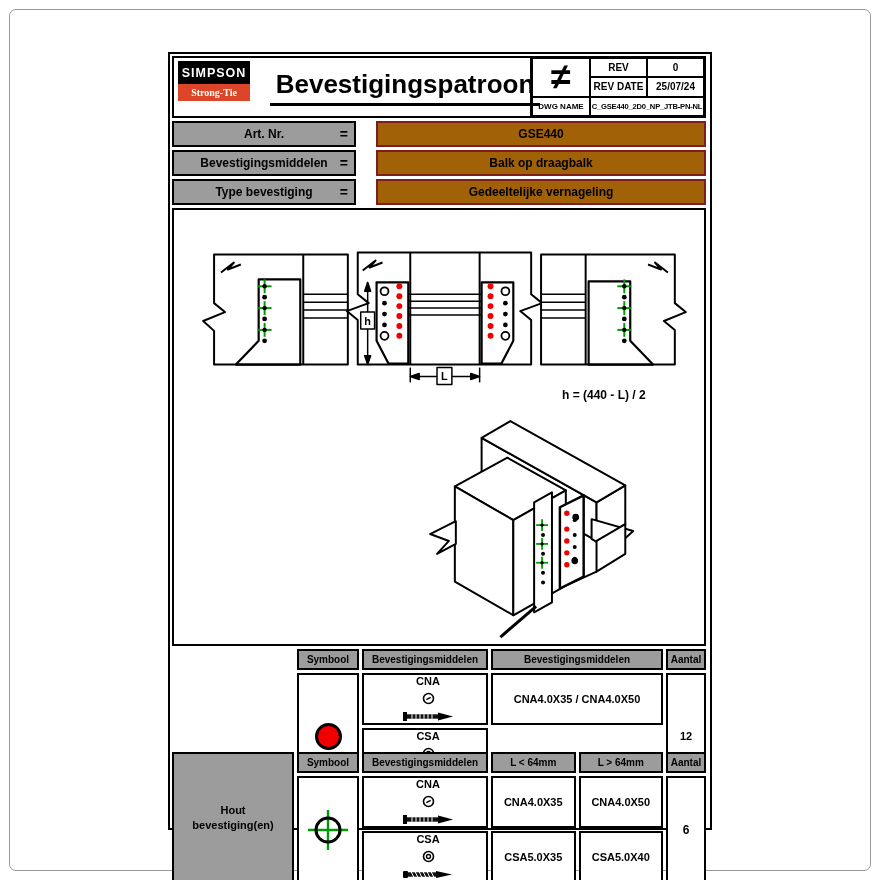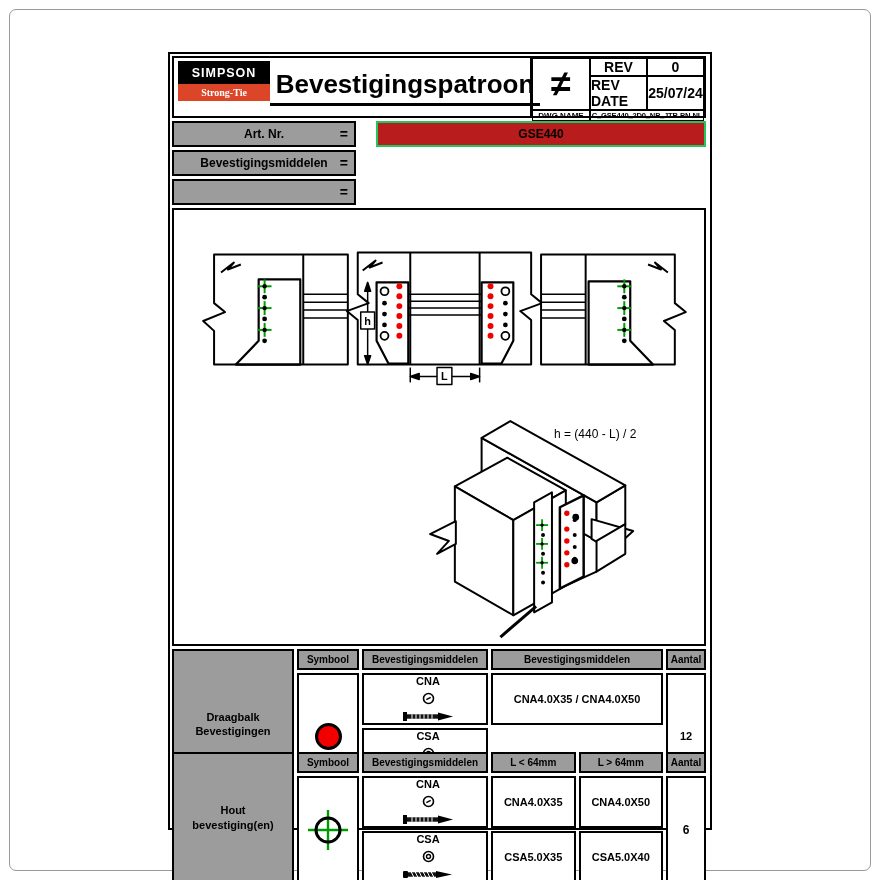--- a/index.html
+++ b/index.html
@@ -3,46 +3,46 @@
 <meta charset="utf-8">
 <style>
   html,body{margin:0;padding:0;width:880px;height:880px;background:#fff;
     font-family:"Liberation Sans",sans-serif;overflow:hidden;position:relative;}
   *{box-sizing:border-box;}
   .viewport{position:absolute;inset:9px;border:1px solid #9a9a9a;border-radius:7px;}
   .frame{position:absolute;left:168px;top:52px;width:544px;height:778px;border:2px solid #000;background:#fff;}
   .box{position:absolute;border:2px solid #000;background:#fff;}
   
   .hdr{left:2px;top:2px;width:534px;height:62px;}
-  .logo{position:absolute;left:4px;top:3px;width:92px;}
+  .logo{position:absolute;left:4px;top:3px;width:72px;}
   .logo-black{background:#000;color:#fff;font-size:12.5px;font-weight:bold;
     letter-spacing:1px;text-align:center;padding:5px 2px 4px;}
   .logo-red{background:#dc4527;color:#fff;font-family:"Liberation Serif",serif;
     font-size:10px;font-weight:bold;text-align:center;padding:3px 2px;}
   .title{position:absolute;left:100px;top:0;width:262px;height:100%;
     display:flex;align-items:center;justify-content:center;}
   .title span{font-size:26px;font-weight:bold;border-bottom:3px solid #000;padding:0 6px 3px;}
   .revgrid{position:absolute;right:0;top:0;width:174px;height:58px;border-left:2px solid #000;
     display:grid;grid-template-columns:58px 57px 1fr;grid-template-rows:1fr 1fr 1fr;}
   .revgrid>div{border:1px solid #000;display:flex;align-items:center;justify-content:center;
-    font-weight:bold;font-size:14px;}
+    font-weight:bold;font-size:10px;}
   .neq{grid-row:1/3;font-size:36px !important;line-height:1;}
   .dwgval{grid-column:2/4;font-size:7.6px !important;letter-spacing:-0.2px;}
   
   .irow{position:absolute;left:2px;width:534px;height:26px;display:flex;gap:20px;}
   .ilabel{position:relative;width:184px;height:100%;border:2px solid #000;background:#9c9c9c;}
   .ilabel .lbl{position:absolute;inset:0;display:flex;align-items:center;justify-content:center;
     font-weight:bold;font-size:12px;}
   .ilabel .eq{position:absolute;right:6px;top:0;bottom:0;display:flex;align-items:center;
     font-weight:bold;font-size:14px;}
-  .ival{flex:1;border:2px solid #22c55e;display:flex;align-items:center;justify-content:center;
-    font-weight:bold;font-size:12px;background:#b91c1c;}
+  .ival{flex:1;border:2px solid #7f1d1d;display:flex;align-items:center;justify-content:center;
+    font-weight:bold;font-size:12px;background:#a16207;}
   
   .draw{left:2px;top:154px;width:534px;height:438px;}
-  .formula{position:absolute;left:380px;top:178px;font-size:12px;font-weight:normal;margin-top:39px;}
+  .formula{position:absolute;left:388px;top:178px;font-size:12px;font-weight:bold;}
   
   .ftab{position:absolute;left:2px;width:534px;display:grid;gap:3px;background:#fff;}
   .t1{top:595px;height:98px;grid-template-columns:122px 62px 126px 1fr 40px;
       grid-template-rows:21px 1fr 1fr 1fr;}
   .t2{top:698px;height:76px;grid-template-columns:122px 62px 126px 1fr 1fr 40px;
       grid-template-rows:21px 1fr 1fr;}
   .c{border:2px solid #000;background:#fff;display:flex;align-items:center;justify-content:center;
      font-weight:bold;font-size:11px;}
   .ch{background:#9c9c9c;font-size:10px;}
   .rowlab{background:#9c9c9c;text-align:center;font-size:11px;line-height:1.3;padding:0 14px;}
@@ -80,25 +80,28 @@
       <span class="lbl">Art. Nr.</span>
       <span class="eq">=</span>
     </div>
     <div class="ival">GSE440</div>
   </div>
   <div class="irow" style="top:96px">
     <div class="ilabel">
       <span class="lbl">Bevestigingsmiddelen</span>
       <span class="eq">=</span>
     </div>
+    <div class="ival">Balk op draagbalk</div>
   </div>
   <div class="irow" style="top:125px">
     <div class="ilabel">
+      <span class="lbl">Type bevestiging</span>
       <span class="eq">=</span>
     </div>
+    <div class="ival">Gedeeltelijke vernageling</div>
   </div>
 
   <div class="box draw">
     <svg width="530" height="434" viewBox="0 0 534 438">
       <g stroke="#000" stroke-width="2" fill="none" stroke-linejoin="round">
 
         <path d="M40,45 L175,45 L175,156 L40,156 L40,122 L29,112 L51,103 L40,94 Z" fill="#fff"></path>
         <line x1="130" y1="45" x2="130" y2="156"></line>
         <line x1="130" y1="85" x2="175" y2="85" stroke-width="1.5"></line>
         <line x1="130" y1="93" x2="175" y2="93" stroke-width="1.5"></line>
@@ -257,21 +260,20 @@
           </g>
         </g>
       </g>
       <text x="195" y="116" text-anchor="middle" font-size="11" font-weight="bold" fill="#000">h</text>
       <text x="272.5" y="172" text-anchor="middle" font-size="11" font-weight="bold" fill="#000">L</text>
     </svg>
     <div class="formula">h = (440 - L) / 2</div>
   </div>
 
   <div class="ftab t1">
-    <div class="c rowlab" style="grid-area:1/1/5/2">Draagbalk Bevestigingen</div>
     <div class="c ch" style="grid-area:1/2/2/3">Symbool</div>
     <div class="c ch" style="grid-area:1/3/2/4">Bevestigingsmiddelen</div>
     <div class="c ch" style="grid-area:1/4/2/5">Bevestigingsmiddelen</div>
     <div class="c ch" style="grid-area:1/5/2/6">Aantal</div>
     <div class="c" style="grid-area:2/2/5/3">
       <div class="redcircle"></div>
     </div>
     <div class="c fast" style="grid-area:2/3/3/4">
       <span>CNA</span>
       <svg width="13" height="13">

